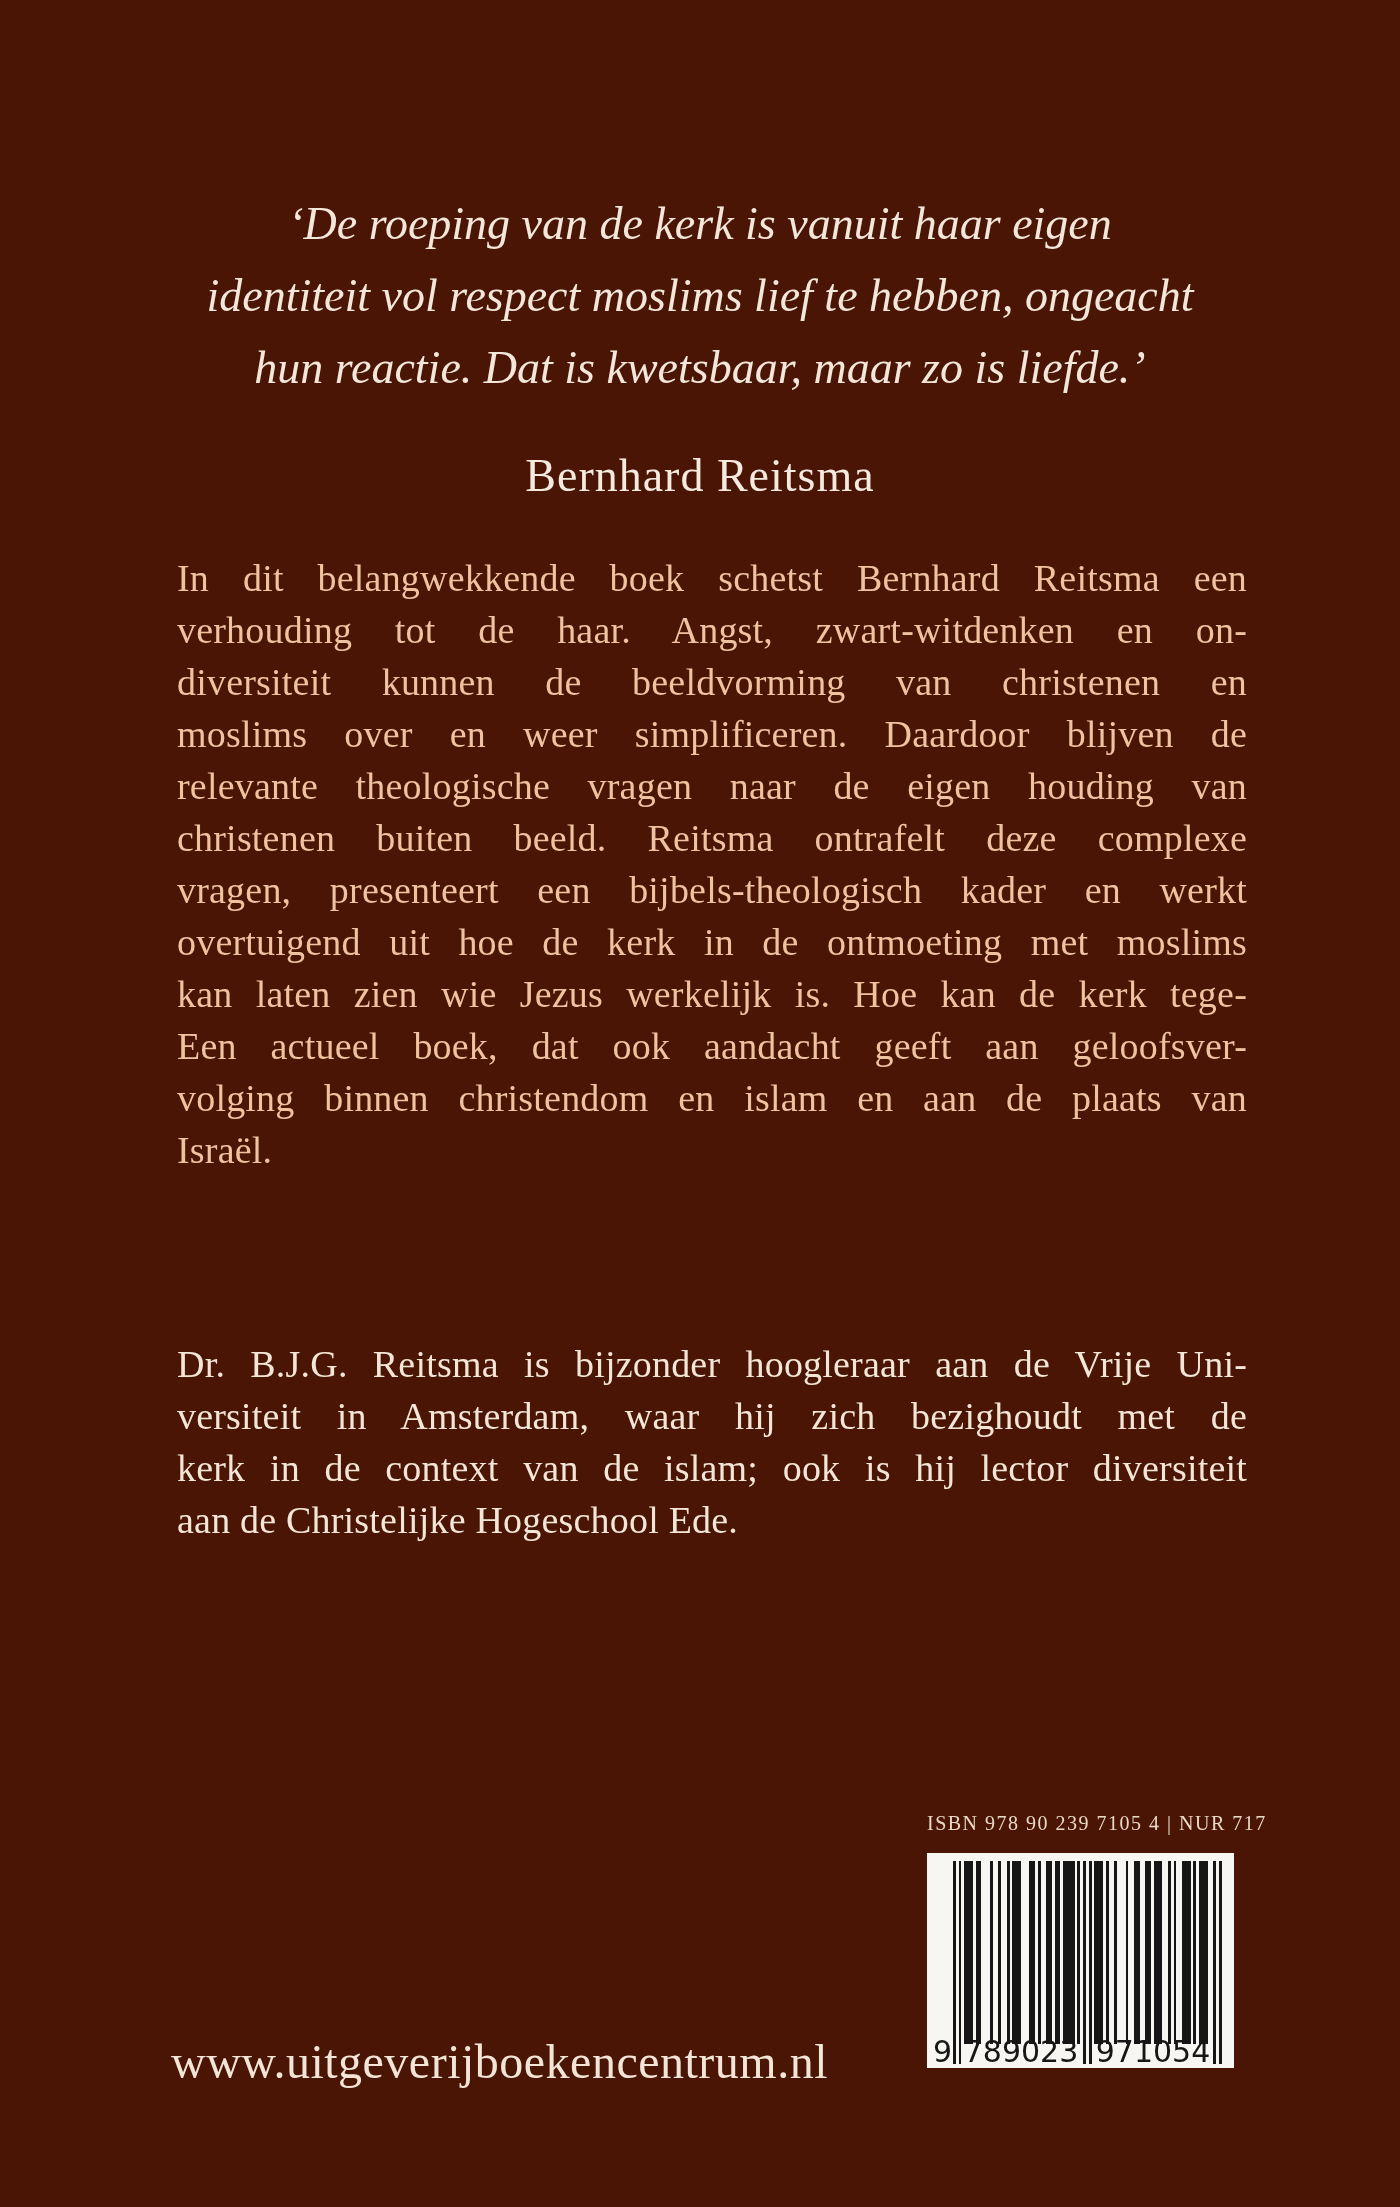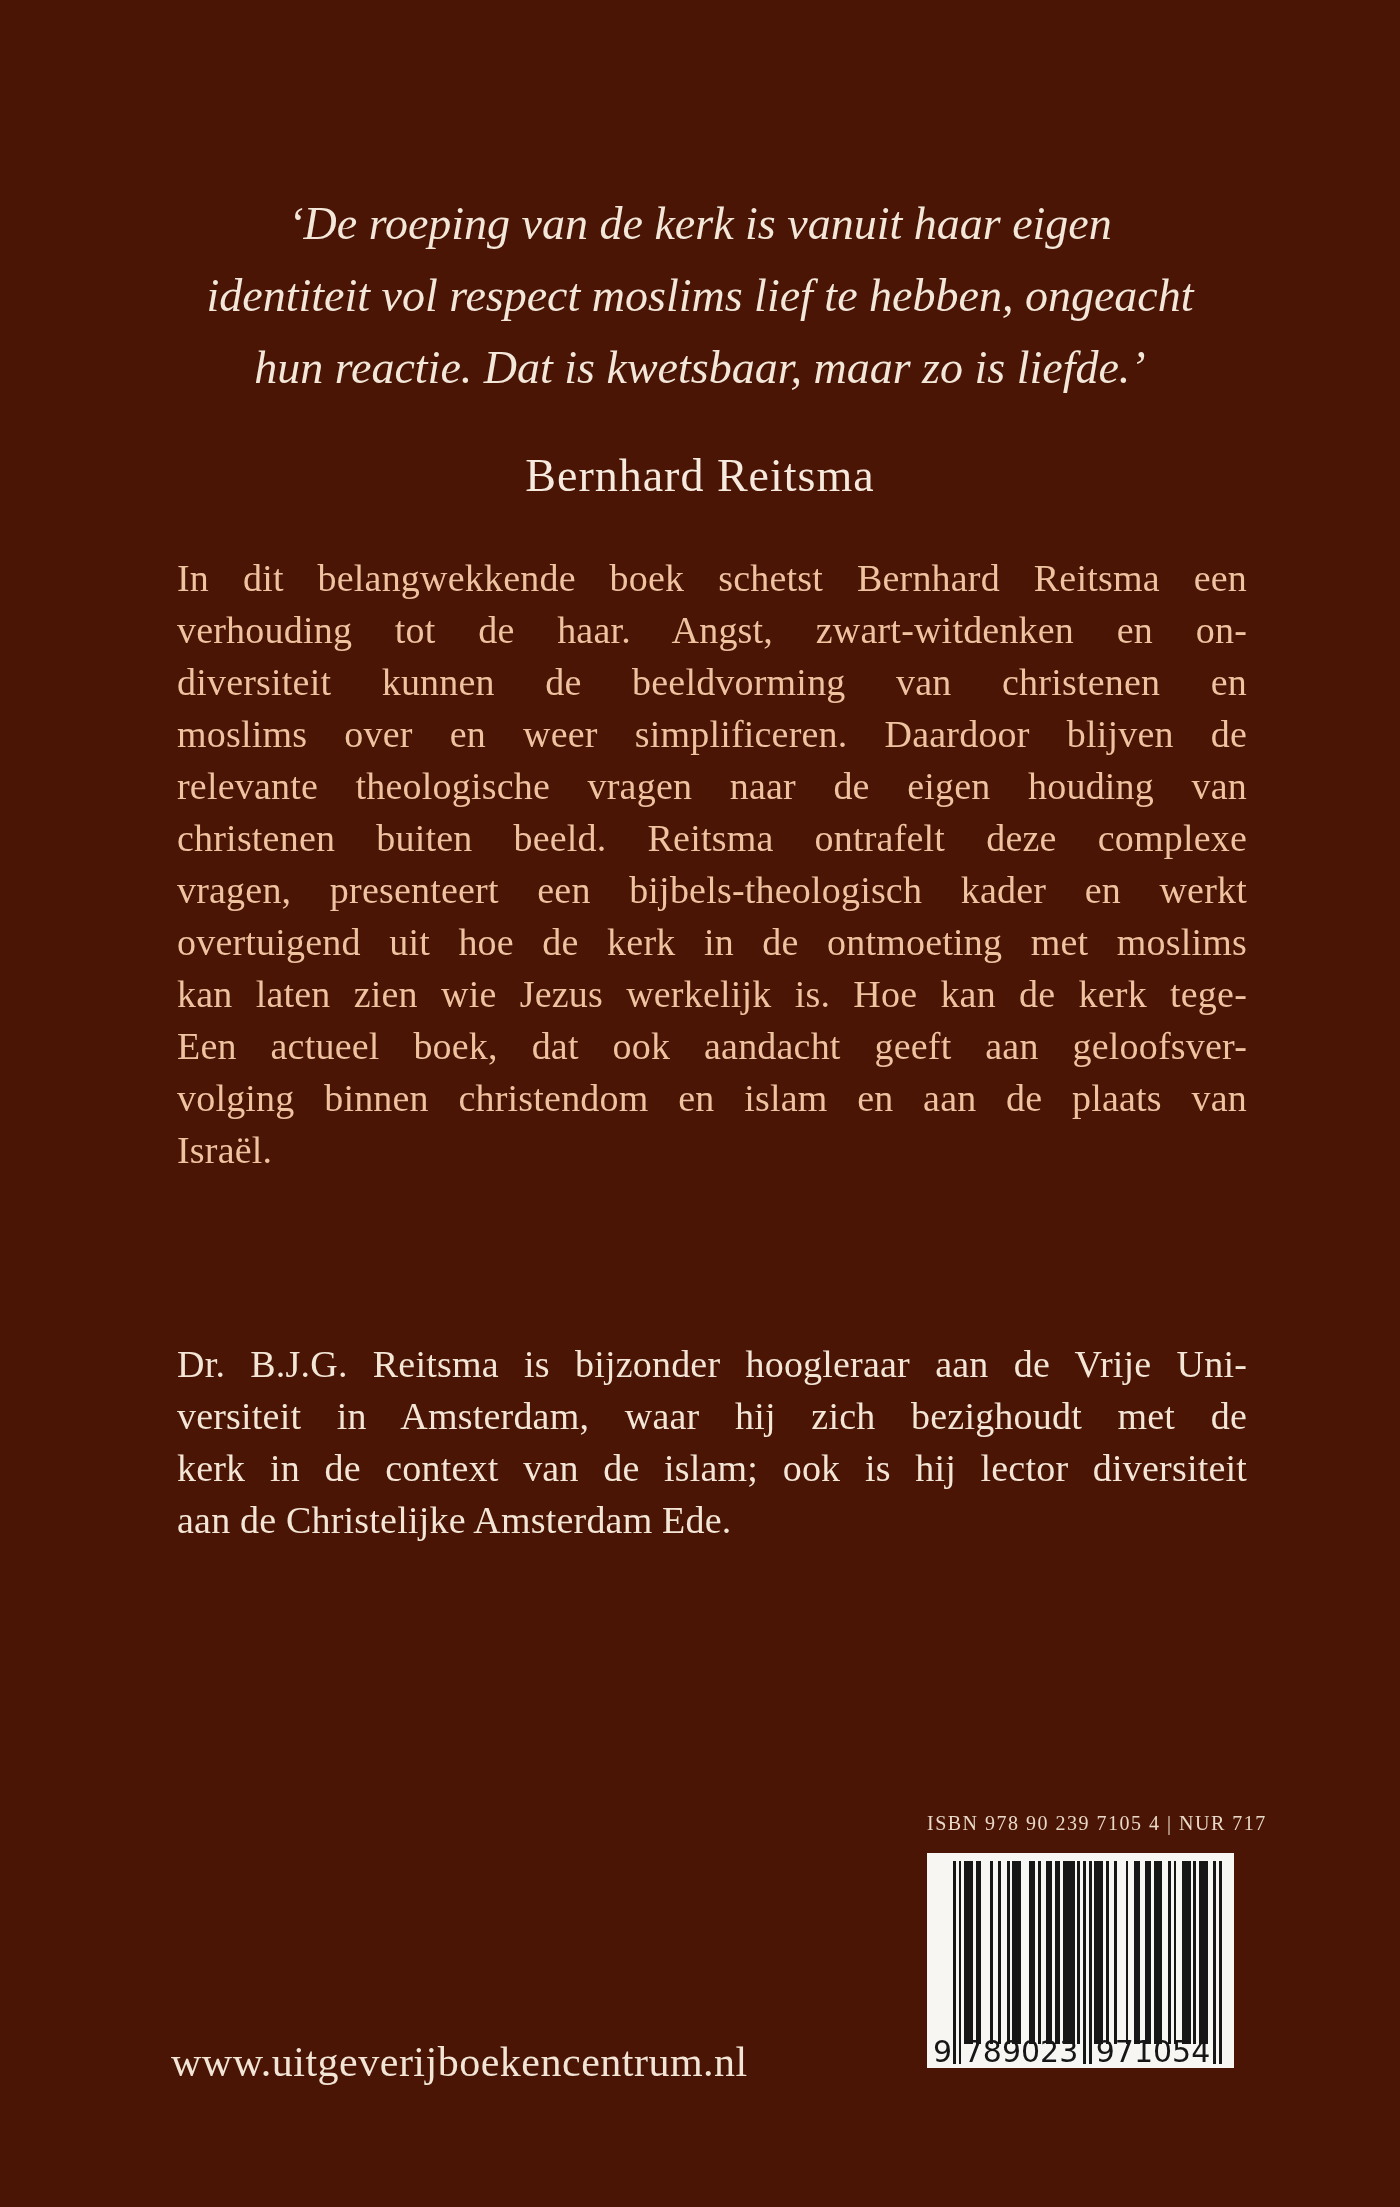--- a/index.html
+++ b/index.html
@@ -62,21 +62,21 @@
     font-family:"DejaVu Sans", sans-serif;
     font-size:30px;line-height:33px;
     color:#161616;
   }
   .digits span{position:absolute;top:0;}
   .d-first{left:6px;}
   .d-g1{left:34px;width:120px;text-align:center;}
   .d-g2{left:166px;width:120px;text-align:center;}
   .website{
     position:absolute;left:171px;top:2038px;
-    font-size:42px;line-height:48px;
+    font-size:48px;line-height:48px;
     letter-spacing:0.5px;
     color:#f2e5d6;
   }
 </style>
 </head>
 <body>
 
 <div class="cover">
 
   <div class="quote">
@@ -99,21 +99,21 @@
       <div class="line">kan laten zien wie Jezus werkelijk is. Hoe kan de kerk tege-</div>
       <div class="line">Een actueel boek, dat ook aandacht geeft aan geloofsver-</div>
       <div class="line">volging binnen christendom en islam en aan de plaats van</div>
       <div class="line last">Israël.</div>
     </div>
 
   <div class="bio">
       <div class="line">Dr. B.J.G. Reitsma is bijzonder hoogleraar aan de Vrije Uni-</div>
       <div class="line">versiteit in Amsterdam, waar hij zich bezighoudt met de</div>
       <div class="line">kerk in de context van de islam; ook is hij lector diversiteit</div>
-      <div class="line last">aan de Christelijke Amsterdam Ede.</div>
+      <div class="line last">aan de Christelijke Hogeschool Ede.</div>
     </div>
 
   <div class="isbn">ISBN 978 90 239 7105 4 | NUR 717</div>
 
   <div class="barcode">
     <div class="bars">
         <div class="module dark guard" style="width: 2.84211px; flex: 0 0 2.84211px;"></div>
         <div class="module guard" style="width: 2.84211px; flex: 0 0 2.84211px;"></div>
         <div class="module dark guard" style="width: 2.84211px; flex: 0 0 2.84211px;"></div>
         <div class="module" style="width: 2.84211px; flex: 0 0 2.84211px;"></div>

